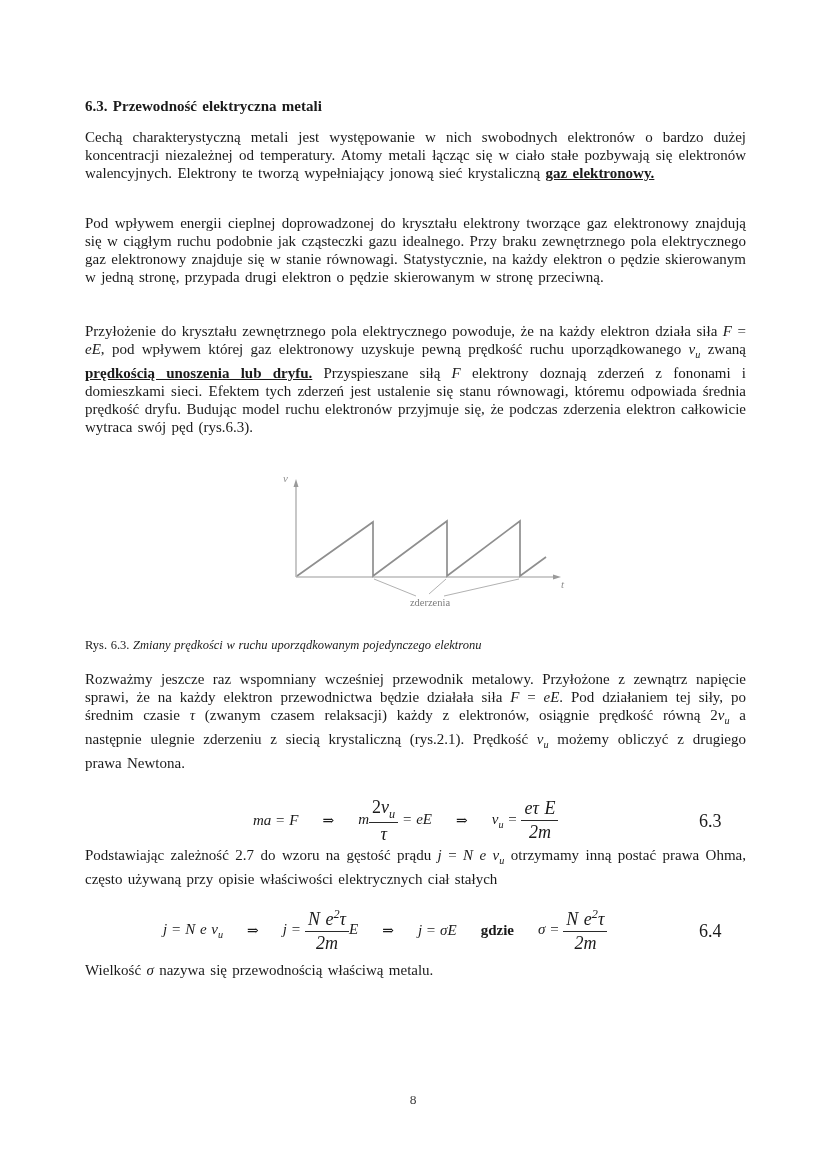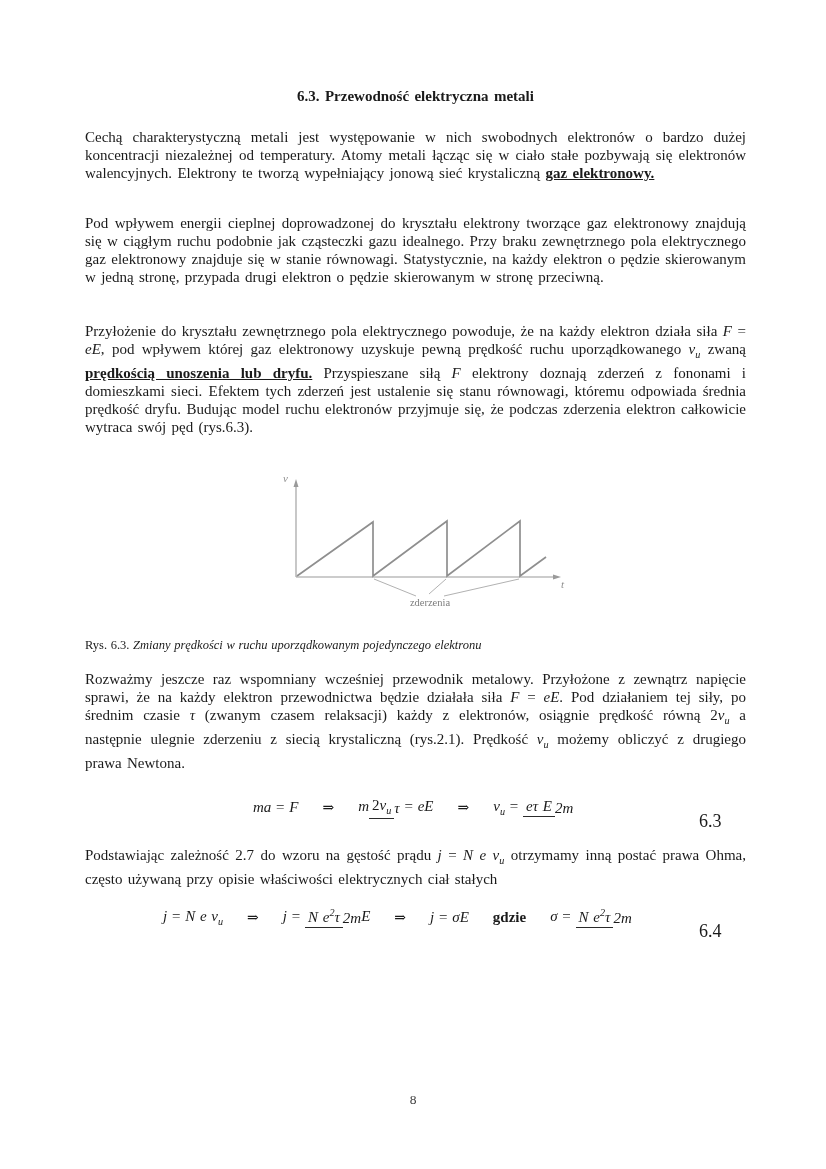--- a/index.html
+++ b/index.html
@@ -24,35 +24,35 @@
   .caption .desc{font-style:italic;}
   
   .fig{position:absolute;left:230px;top:466px;width:390px;height:168px;}
   .figlabel{font-family:"Liberation Serif",serif;}
   
   .eq{
     position:absolute;display:flex;align-items:center;gap:24px;
     font-size:15px;white-space:nowrap;word-spacing:1px;
   }
   .eq .tok{display:inline-block;}
-  .frac{display:inline-flex;flex-direction:row;align-items:center;
-        font-size:15px;line-height:1.15;vertical-align:middle;justify-content:center;}
+  .frac{display:inline-flex;flex-direction:column;align-items:center;
+        font-size:18px;line-height:1.15;vertical-align:middle;justify-content:center;}
   .frac .num{padding:0 3px 1px 3px;border-bottom:1px solid #2a2a2a;}
   .frac .den{padding-top:1px;}
   .eqnum{position:absolute;left:699px;font-size:18px;width:40px;}
   .arrow{font-size:14px;}
   .pagenum{position:absolute;left:0;top:1092px;width:826px;text-align:center;
            font-size:13.5px;color:#3c3c3c;}
 </style>
 </head>
 <body>
 
 <div class="sheet">
 
-  <div class="block title" style="top:87px;text-align:center;">6.3. Przewodność elektryczna metali</div>
+  <div class="block title" style="top:97px;">6.3. Przewodność elektryczna metali</div>
 
   <div class="block" style="top:128px;"><span>Cechą charakterystyczną metali jest występowanie w nich swobodnych elektronów o bardzo dużej koncentracji niezależnej od temperatury. Atomy metali łącząc się w ciało stałe pozbywają się elektronów walencyjnych. Elektrony te tworzą wypełniający jonową sieć krystaliczną </span><span class="u b">gaz elektronowy.</span></div>
 
   <div class="block" style="top:214px;"><span>Pod wpływem energii cieplnej doprowadzonej do kryształu elektrony tworzące gaz elektronowy znajdują się w ciągłym ruchu podobnie jak cząsteczki gazu idealnego. Przy braku zewnętrznego pola elektrycznego gaz elektronowy znajduje się w stanie równowagi. Statystycznie, na każdy elektron o pędzie skierowanym w jedną stronę, przypada drugi elektron o pędzie skierowanym w stronę przeciwną.</span></div>
 
   <div class="block" style="top:322px;"><span>Przyłożenie do kryształu zewnętrznego pola elektrycznego powoduje, że na każdy elektron działa siła </span><span class="i">F</span><span> = </span><span class="i">eE</span><span>, pod wpływem której gaz elektronowy uzyskuje pewną prędkość ruchu uporządkowanego </span><span class="i">v</span><span class="i sub">u</span><span> zwaną </span><span class="u b">prędkością unoszenia lub dryfu.</span><span> Przyspieszane siłą </span><span class="i">F</span><span> elektrony doznają zderzeń z fononami i domieszkami sieci. Efektem tych zderzeń jest ustalenie się stanu równowagi, któremu odpowiada średnia prędkość dryfu. Budując model ruchu elektronów przyjmuje się, że podczas zderzenia elektron całkowicie wytraca swój pęd (rys.6.3).</span></div>
 
   <svg class="fig" viewBox="0 0 390 168">
 
     <g stroke="#9a9a9a" stroke-width="1.1" fill="none">
@@ -110,17 +110,18 @@
     <span class="tok arrow">⇒</span>
     <span class="tok"><span class="i">j</span><span> = </span><span class="i">σE</span></span>
     <span class="tok b">gdzie</span>
     <span class="tok"><span><span class="i">σ</span><span> = </span></span><span class="frac">
           <span class="num"><span class="i">N e</span><span class="i sup">2</span><span class="i">τ</span></span>
           <span class="den"><span class="i">2m</span></span>
         </span></span>
   </div>
   <div class="eqnum" style="top:921px;">6.4</div>
 
+  <div class="block" style="top:961px;"><span>Wielkość </span><span class="i">σ</span><span> nazywa się przewodnością właściwą metalu.</span></div>
 
 
   <div class="pagenum">8</div>
 
 </div>
 
 </body></html>

